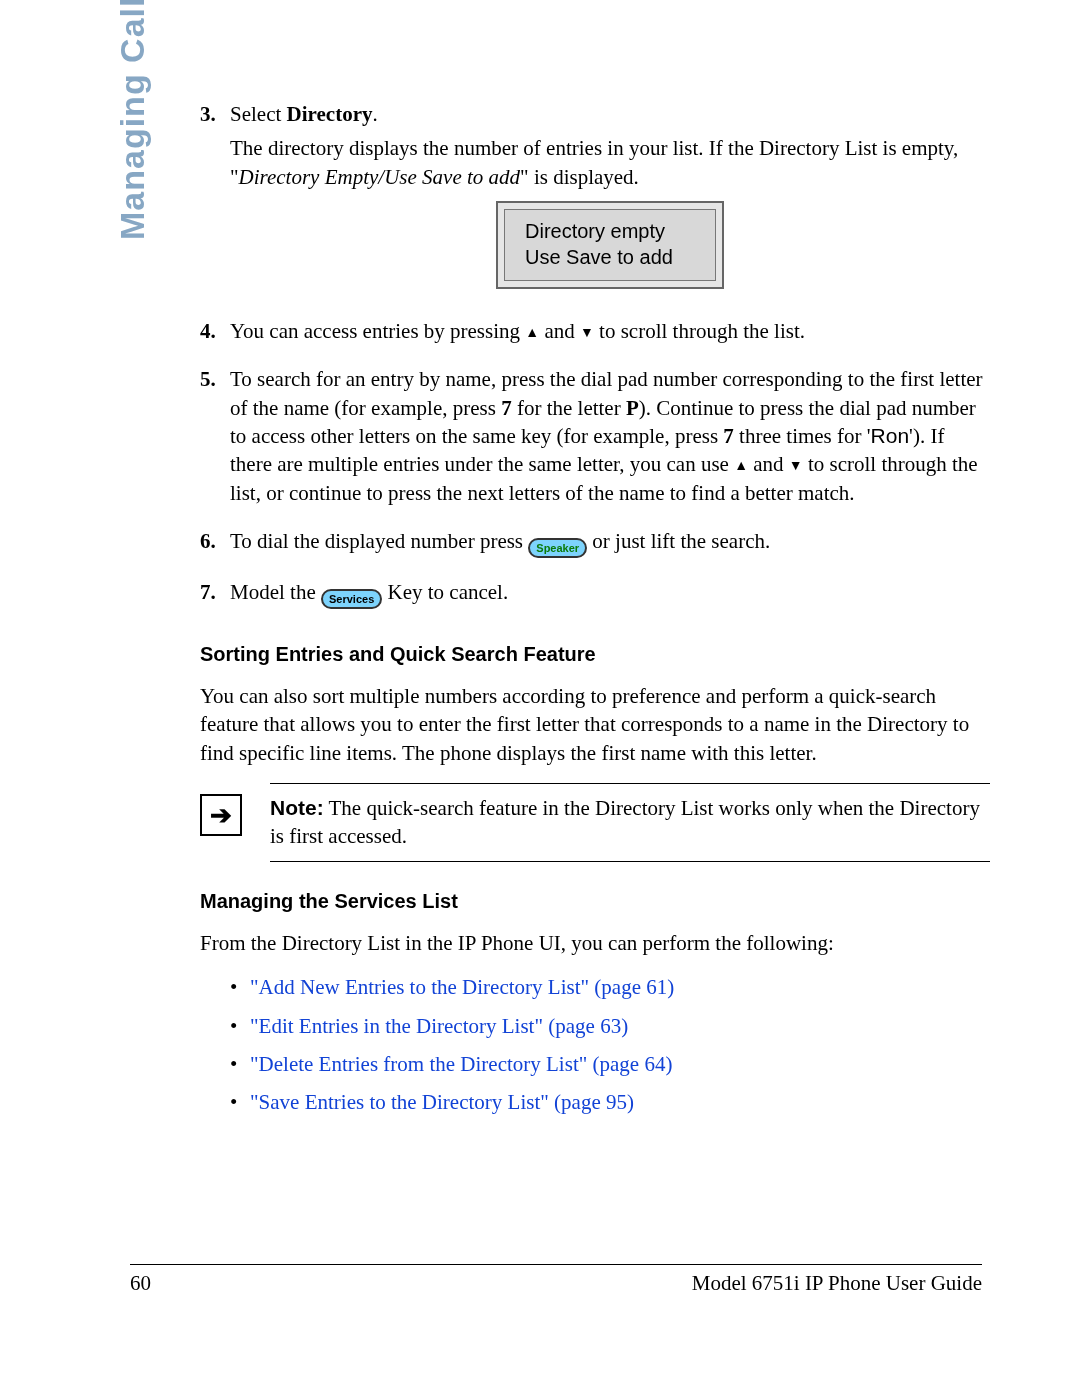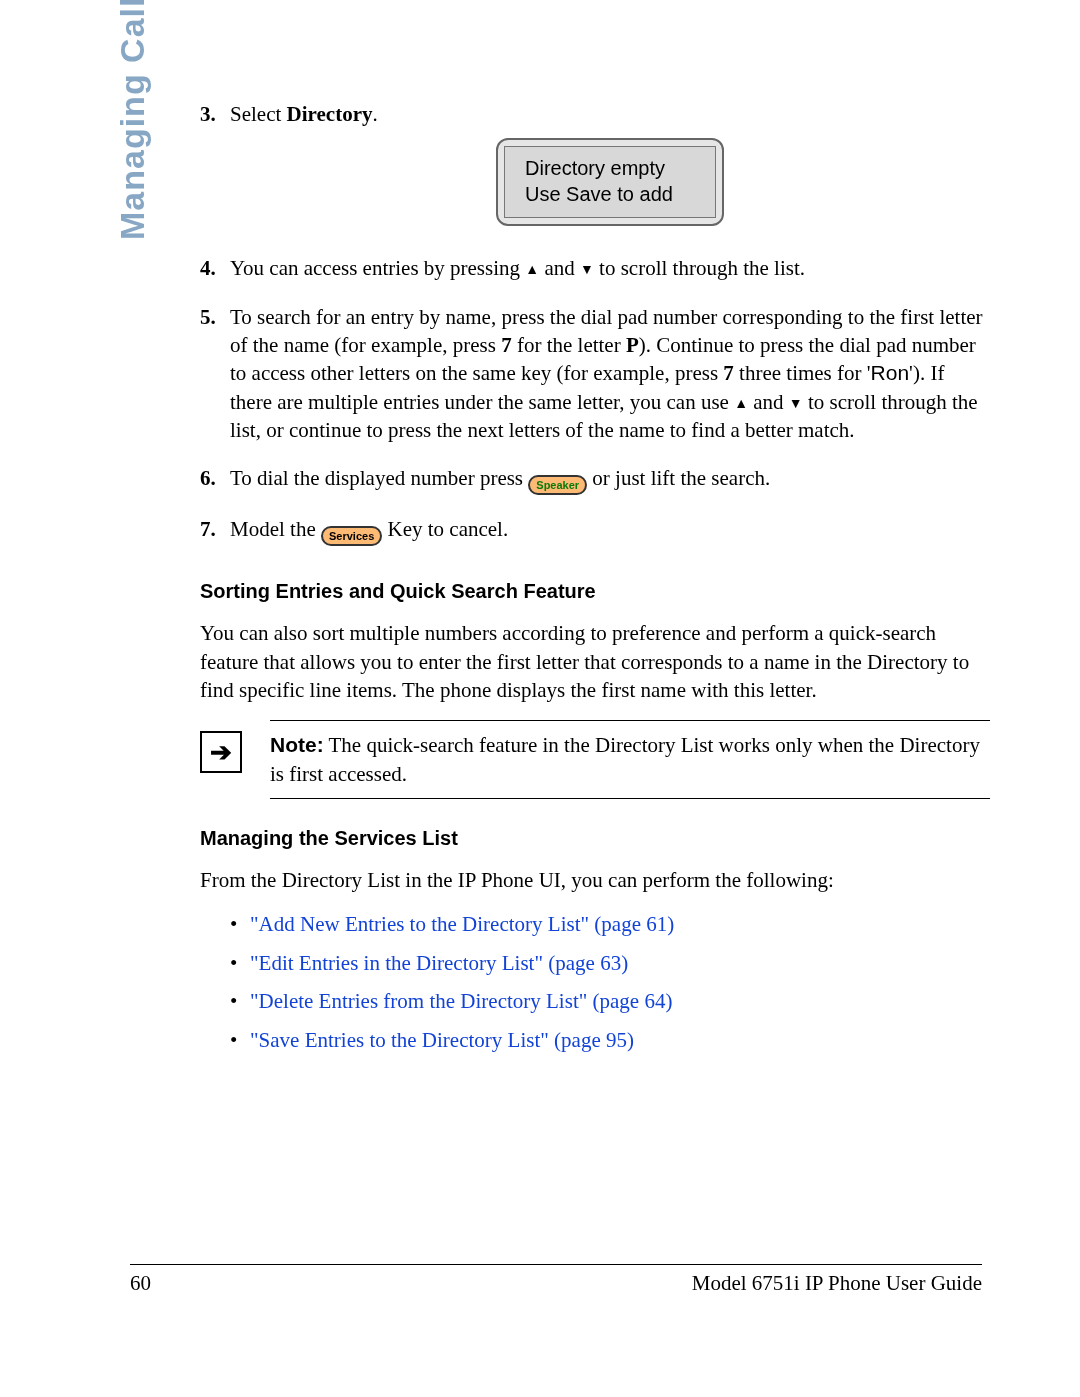--- a/index.html
+++ b/index.html
@@ -62,21 +62,21 @@
   .italic { font-style: italic; }
   .sans { font-family: Arial, Helvetica, sans-serif; }
 
   .lcd-wrap {
     display: flex;
     justify-content: center;
     margin: 10px 0 14px 0;
   }
   .lcd {
     border: 2px solid #666;
-    border-radius: 12px;
+    border-radius: 0;
     background: #e6e6e6;
     padding: 6px;
   }
   .lcd-inner {
     border: 1px solid #777;
     background: #d8d8d8;
     padding: 8px 20px 10px 20px;
     font-family: Arial, Helvetica, sans-serif;
     font-size: 20px;
     line-height: 1.3;
@@ -87,21 +87,21 @@
     display: inline-block;
     font-size: 14px;
     vertical-align: 1px;
   }
 
   .hardkey {
     display: inline-block;
     vertical-align: -4px;
     border: 2px solid #333;
     border-radius: 10px;
-    background: #fdba74;
+    background: #7dd3fc;
     padding: 0 6px 0 6px;
     font-family: Arial, Helvetica, sans-serif;
     font-size: 11px;
     line-height: 16px;
     height: 16px;
     font-weight: 700;
     color: #000;
   }
   .hardkey.speaker { color: #0a7a0a; }
 
@@ -187,20 +187,23 @@
 
   <div class="content">
 
     <ol class="steps">
 
       <li>
         <div class="num">3.</div>
         <div class="step-body">
           <p>
             <span>Select </span><span class="bold">Directory</span><span>.</span>
+          </p>
+          <p>
+            <span>The directory displays the number of entries in your list. If the Directory List is empty, "</span><span class="italic">Directory Empty/Use Save to add</span><span>" is displayed.</span>
           </p>
           <div class="lcd-wrap">
             <div class="lcd">
               <div class="lcd-inner">
                 <div>Directory empty</div>
                 <div>Use Save to add</div>
               </div>
             </div>
           </div>
         </div>

